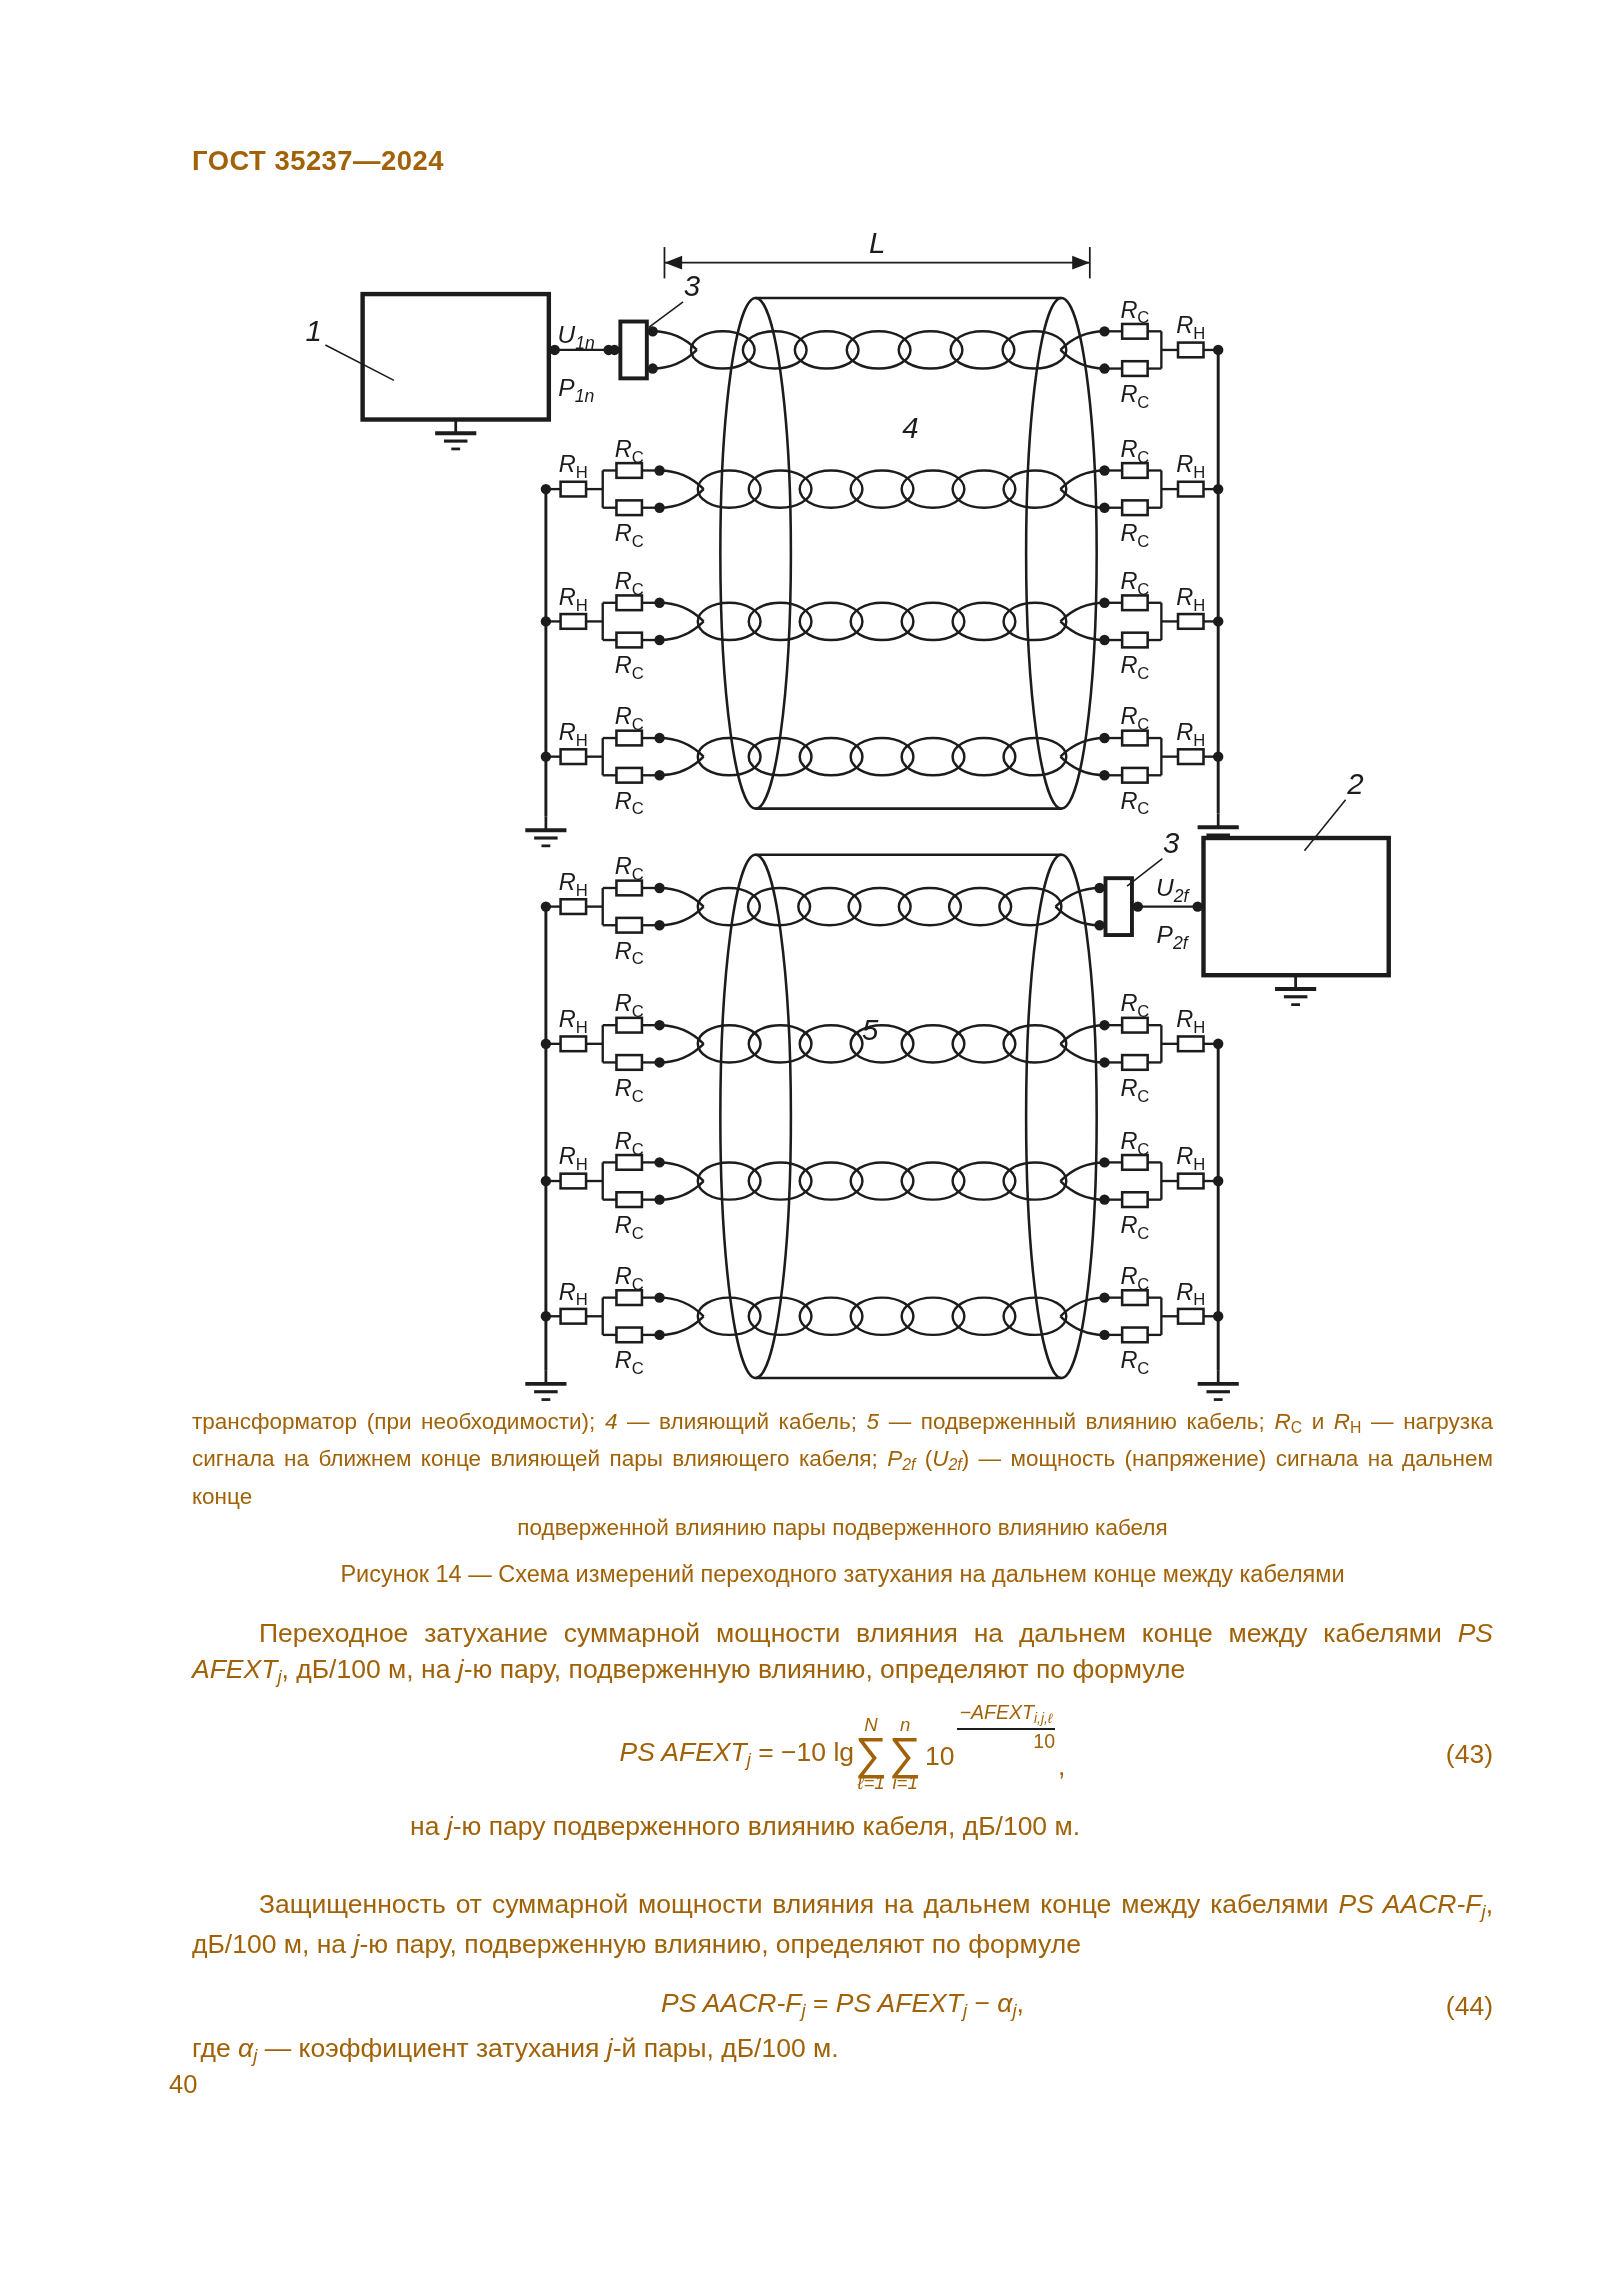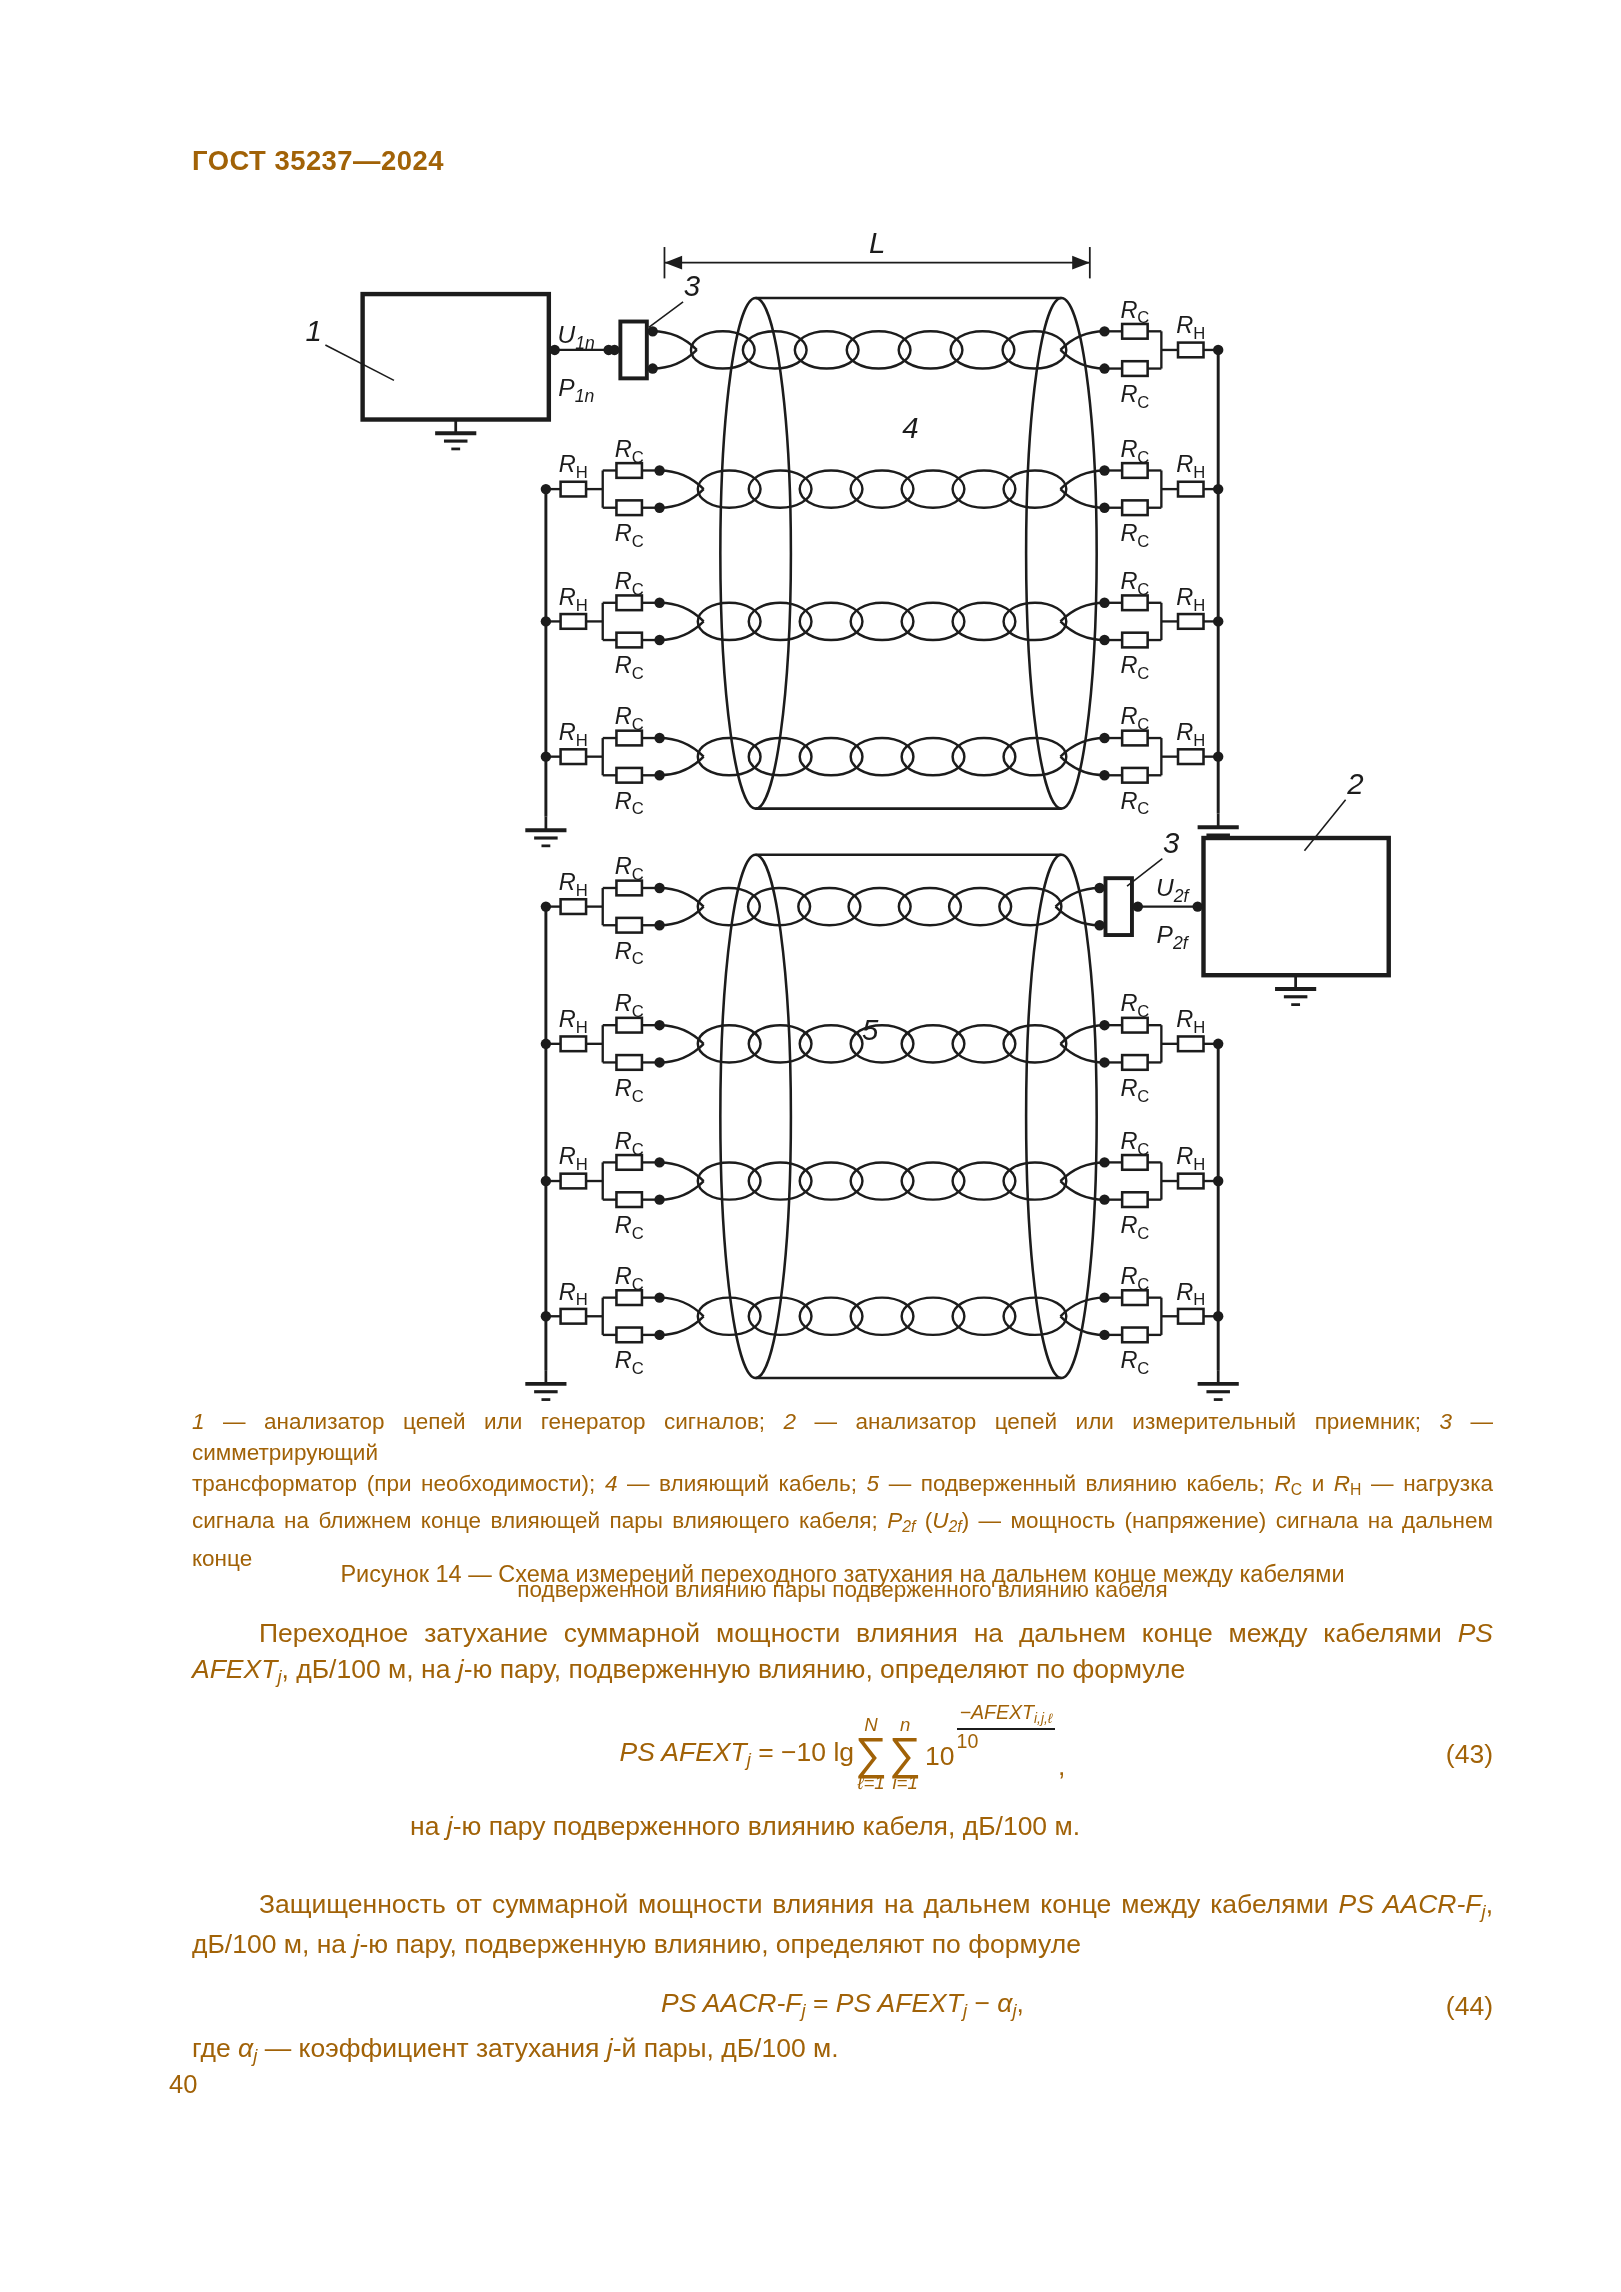--- a/index.html
+++ b/index.html
@@ -34,21 +34,21 @@
   .eqrow{left:192px;width:1301px;display:flex;align-items:center;justify-content:center;}
   #eq43row{top:1700px;height:108px;}
   #eq44row{top:1980px;height:51px;}
   .eqnum{position:absolute;right:0;top:50%;transform:translateY(-50%);font-size:26.5px;}
   .eq{display:inline-flex;align-items:center;font-size:26.5px;}
   .eq .fx{white-space:pre;}
   .sumwrap{display:inline-flex;flex-direction:column;align-items:center;line-height:1;margin:0 1px;}
   .lim{font-style:italic;font-size:18.6px;line-height:1.05;}
   .sigma{font-size:45px;line-height:0.85;font-style:normal;}
   .powbase{margin-left:2.9px;position:relative;top:2.9px;}
-  .expfrac{display:inline-flex;flex-direction:column;align-items:flex-start;font-size:19.6px;
+  .expfrac{display:inline-flex;flex-direction:column;align-items:flex-end;font-size:19.6px;
            line-height:1.2;position:relative;top:-26.5px;margin-left:2px;}
   .efn{border-bottom:2px solid #1c1c1c;padding:0 2.9px 1px;white-space:pre;}
   .tr{position:relative;top:12.7px;margin-left:2.9px;}
   #eq44body{font-size:26.5px;}
   #pagenum{left:169px;top:2070px;font-size:25.5px;}
 </style>
 </head>
 <body>
 
 <div class="page">
@@ -435,21 +435,20 @@
       <line x1="1317.5" y1="1025" x2="1326.5" y2="1025" stroke="#1c1c1c" stroke-width="2.8"></line>
       <text x="1196" y="914" text-anchor="middle" class="fvar"><tspan>U</tspan><tspan dy="6" class="fsub">2f</tspan></text>
       <text x="1196" y="962" text-anchor="middle" class="fvar"><tspan>P</tspan><tspan dy="6" class="fsub">2f</tspan></text>
       <text x="1195" y="870" text-anchor="middle" class="fnum">3</text>
       <line x1="1186" y1="876" x2="1150" y2="904" stroke="#1c1c1c" stroke-width="1.6"></line>
       <text x="1383" y="810" text-anchor="middle" class="fnum">2</text>
       <line x1="1373" y1="816" x2="1331" y2="868" stroke="#1c1c1c" stroke-width="1.6"></line>
     </svg>
 
   <div class="abs block" id="legend">
-    <span class="tl just"><span class="i">1</span><span> — анализатор цепей или генератор сигналов; </span><span class="i">2</span><span> — анализатор цепей или измерительный приемник; </span><span class="i">3</span><span> — симметрирующий</span></span>
     <span class="tl just"><span>трансформатор (при необходимости); </span><span class="i">4</span><span> — влияющий кабель; </span><span class="i">5</span><span> — подверженный влиянию кабель; </span><span class="i">R</span><span class="sub">С</span><span> и </span><span class="i">R</span><span class="sub">Н</span><span> — нагрузка</span></span>
     <span class="tl just"><span>сигнала на ближнем конце влияющей пары влияющего кабеля; </span><span class="i">P</span><span class="isub">2f</span><span> (</span><span class="i">U</span><span class="isub">2f</span><span>) — мощность (напряжение) сигнала на дальнем конце</span></span>
     <span class="tl ctr"><span>подверженной влиянию пары подверженного влиянию кабеля</span></span>
   </div>
 
   <div class="abs block" id="figtitle">Рисунок 14 — Схема измерений переходного затухания на дальнем конце между кабелями</div>
 
   <div class="abs block" id="para1">
     <span class="tl just indent"><span>Переходное затухание суммарной мощности влияния на дальнем конце между кабелями </span><span class="i">PS</span></span>
     <span class="tl"><span class="i">AFEXT</span><span class="isub">j</span><span>, дБ/100 м, на </span><span class="i">j</span><span>-ю пару, подверженную влиянию, определяют по формуле</span></span>

